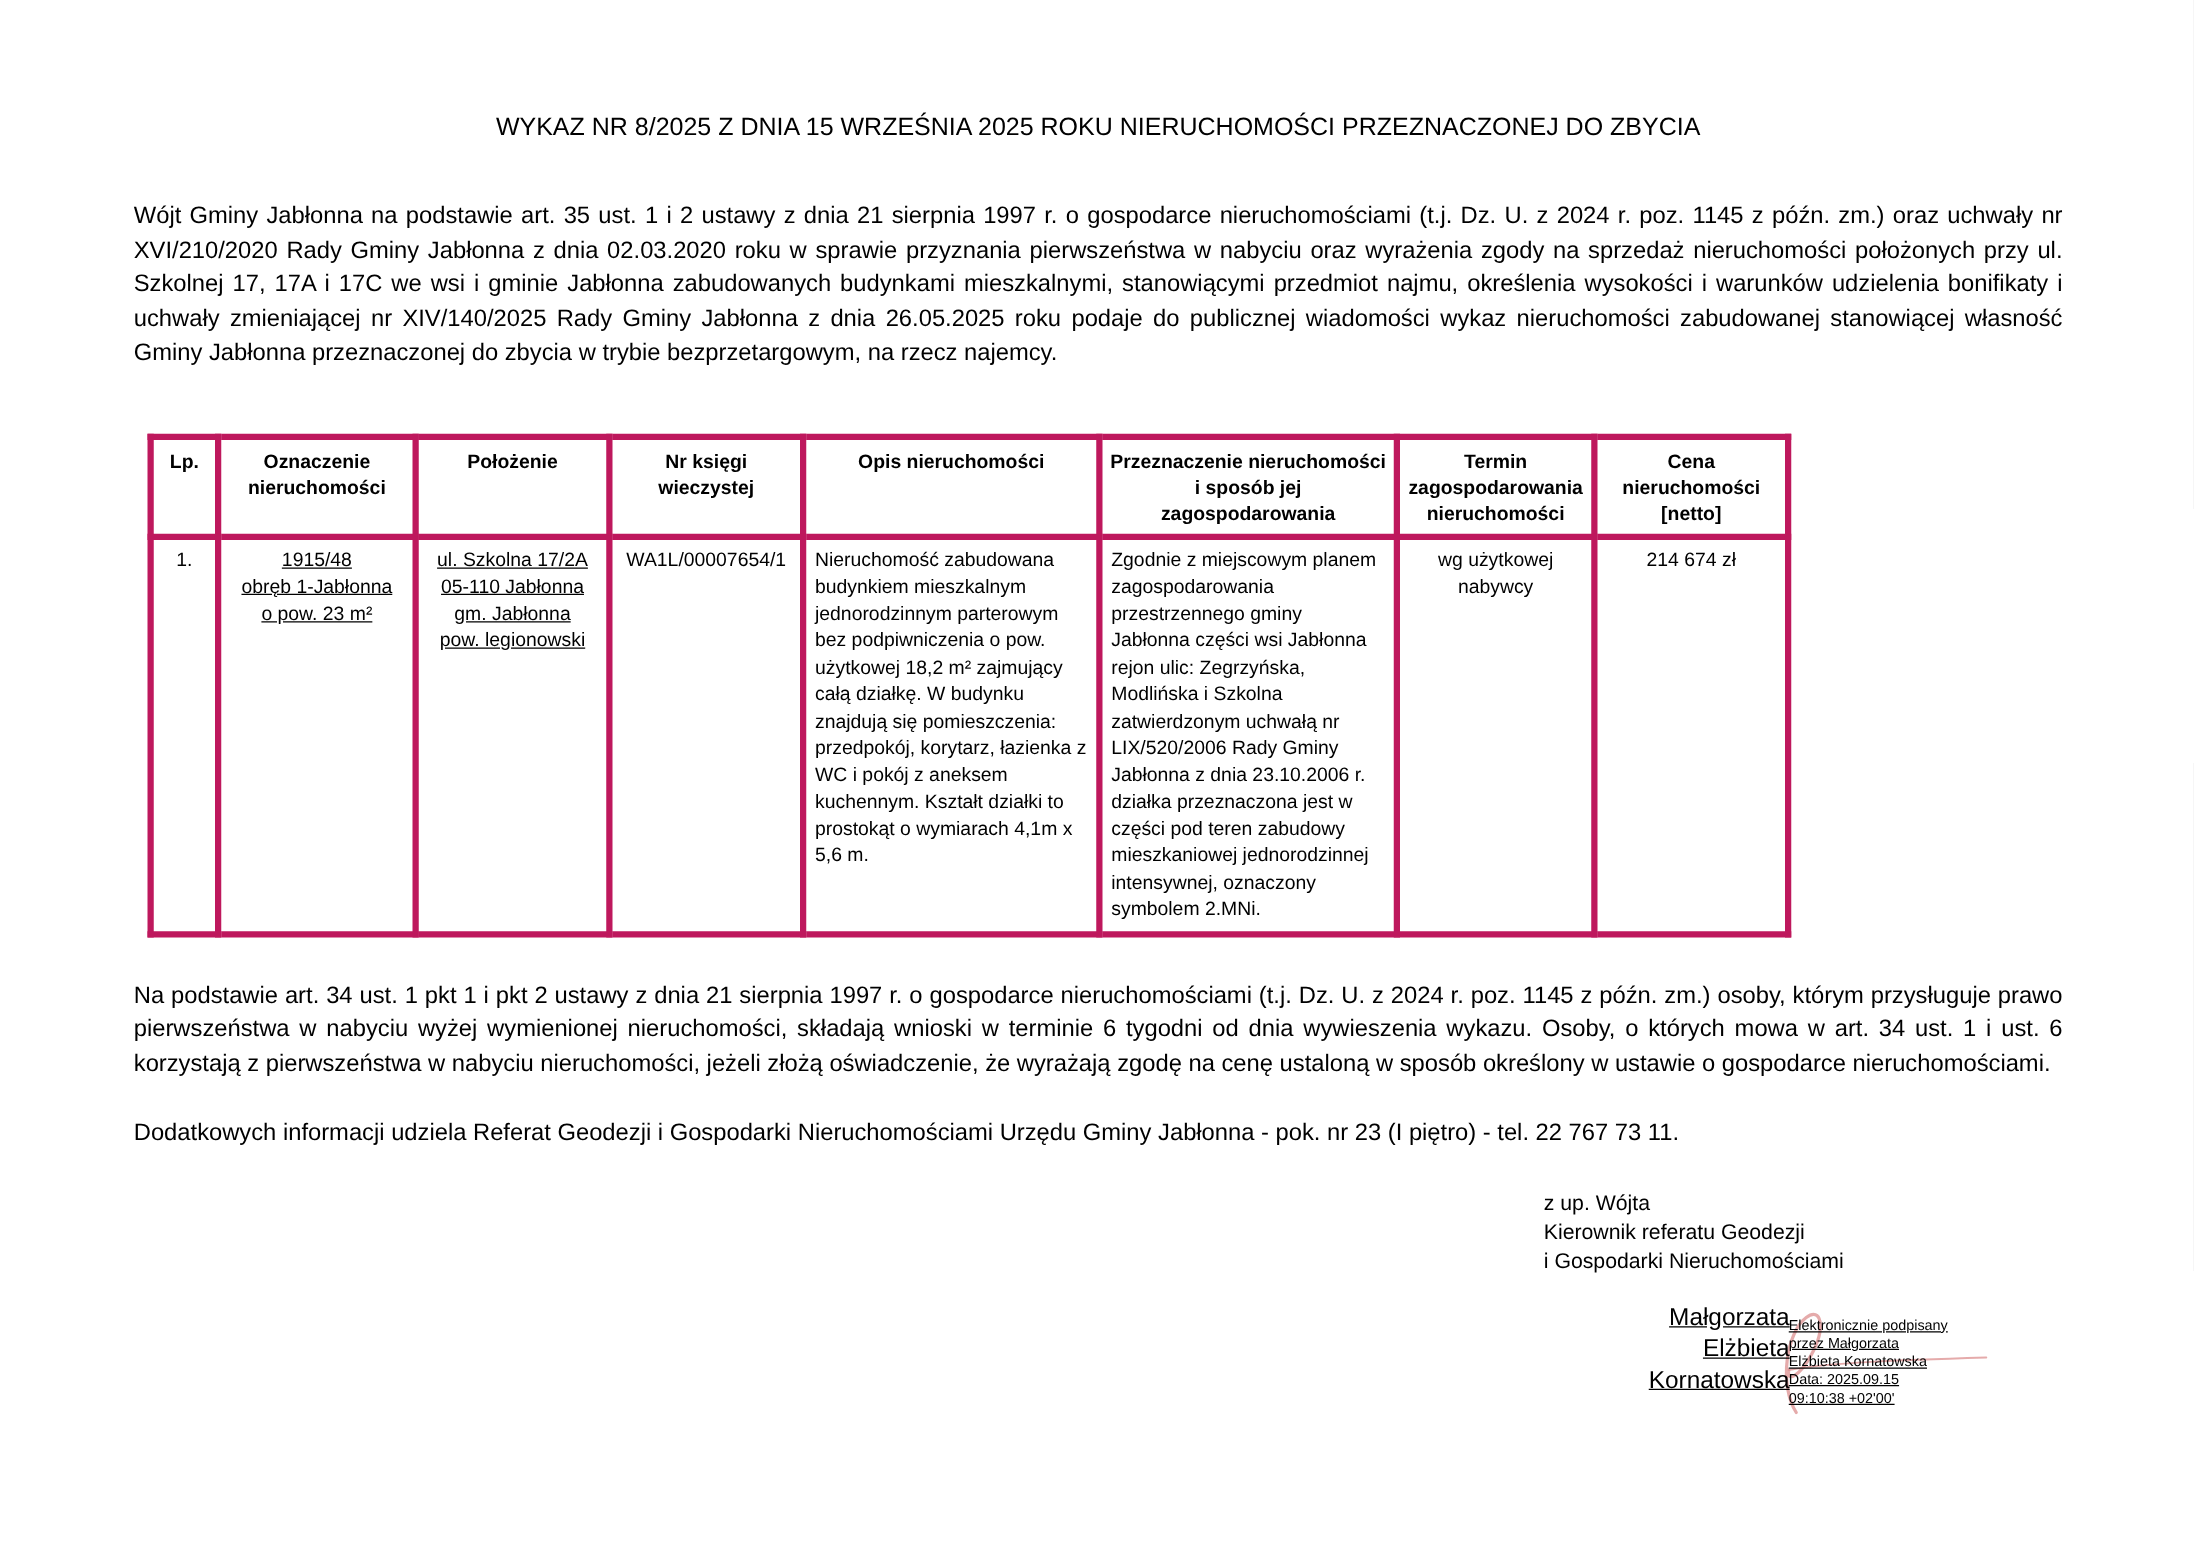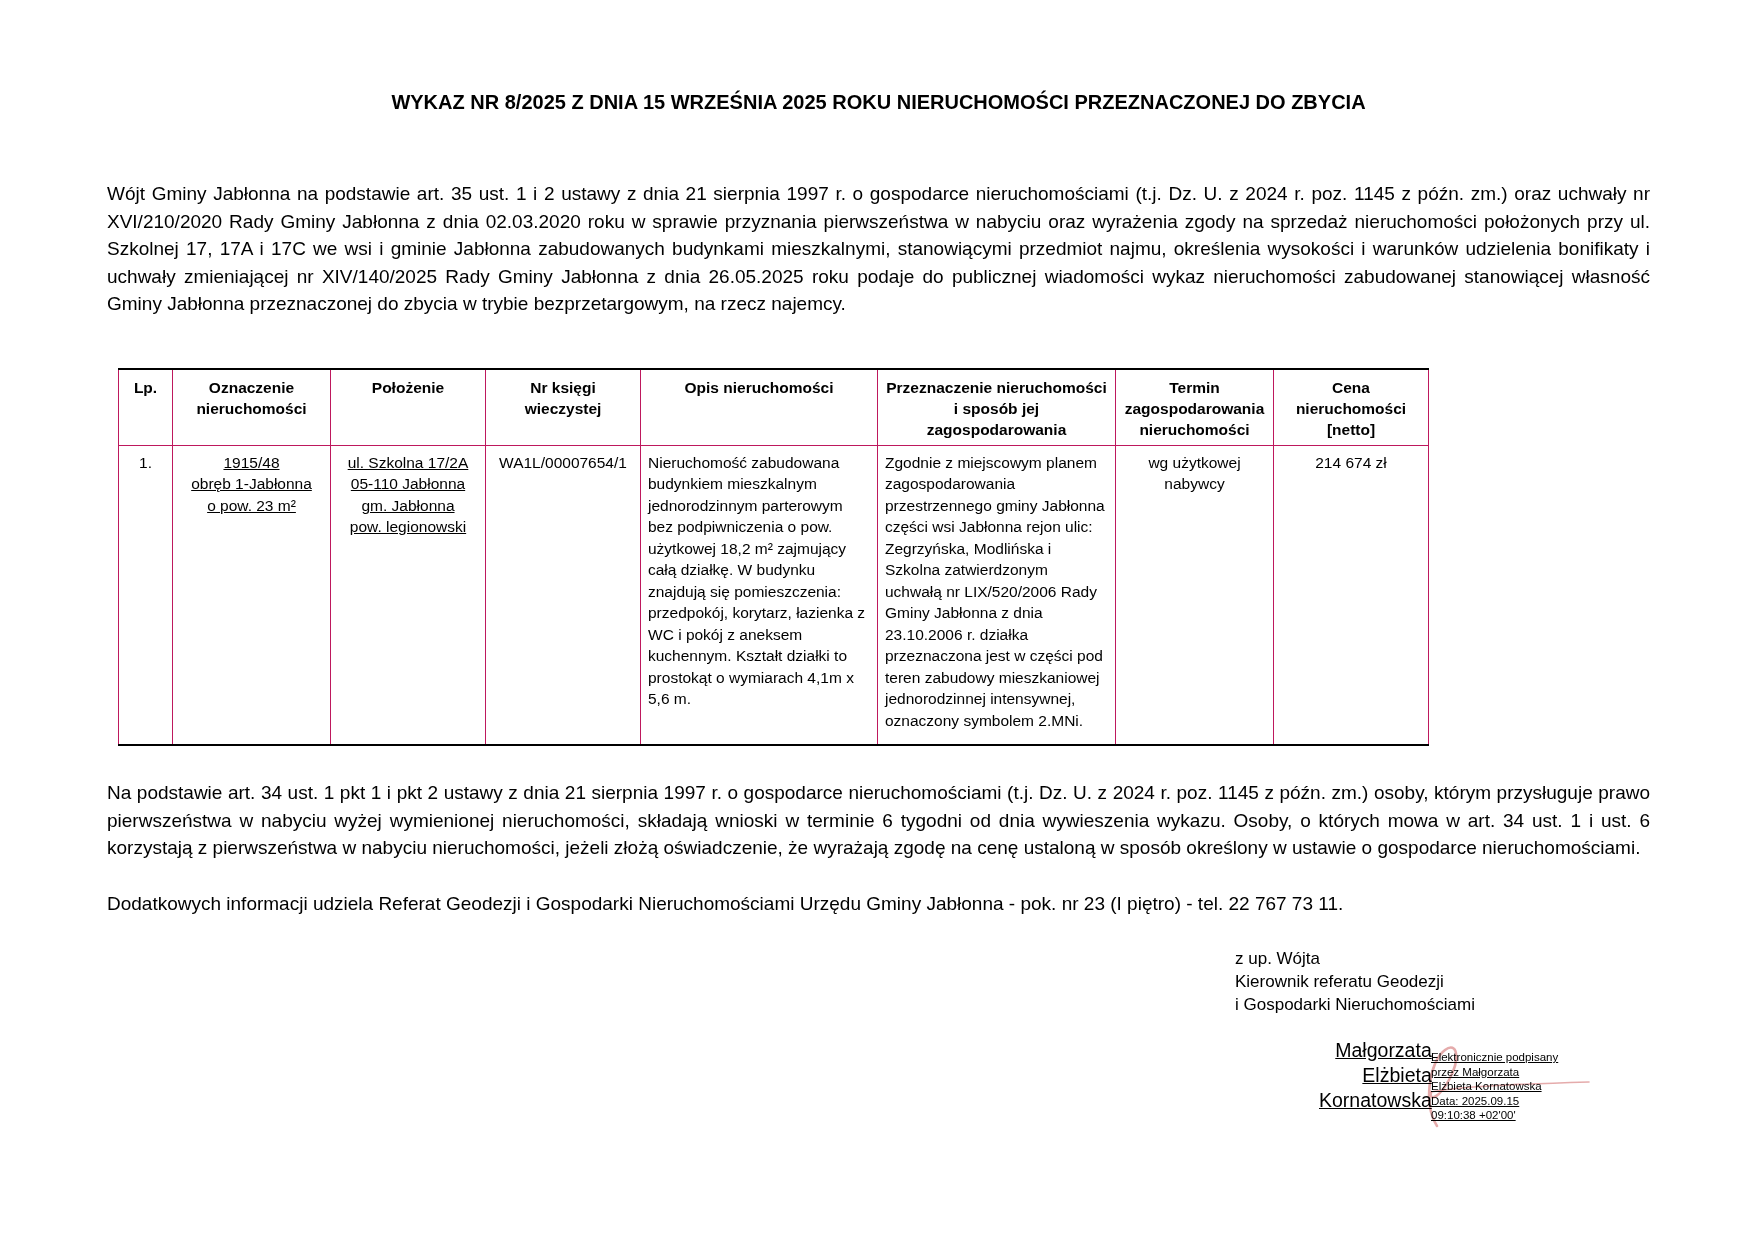--- a/index.html
+++ b/index.html
@@ -11,44 +11,44 @@
     background: #ffffff;
     color: #000;
     font-family: "Liberation Sans", "DejaVu Sans", sans-serif;
     padding: 90px 105px 0 107px;
     overflow: hidden;
     position: relative;
   }
   .doc-title {
     font-size: 20px;
     line-height: 24px;
-    font-weight: bold;
+    font-weight: normal;
     text-align: center;
     margin: 0;
   }
   .para {
     font-size: 19px;
     line-height: 27.5px;
     margin: 0;
   }
   .justify { text-align: justify; }
-  .para-intro { margin-top: 66px; }
+  .para-intro { margin-top: 45px; }
   .para-prawo { margin-top: 33px; }
   .para-single { margin-top: 28px; }
 
   table.listing {
     border-collapse: collapse;
     table-layout: fixed;
     width: 1310px;
     margin: 50px 0 0 11px;
     border-top: 2.5px solid #000;
     border-bottom: 2px solid #000;
   }
   .listing th, .listing td {
-    border: 1px solid #be185d;
+    border: 5px solid #be185d;
     vertical-align: top;
     overflow: hidden;
     margin-top: 38px;
   }
   .listing th {
     font-size: 15.5px;
     line-height: 21px;
     font-weight: bold;
     text-align: center;
     padding: 7px 4px 5px 4px;

